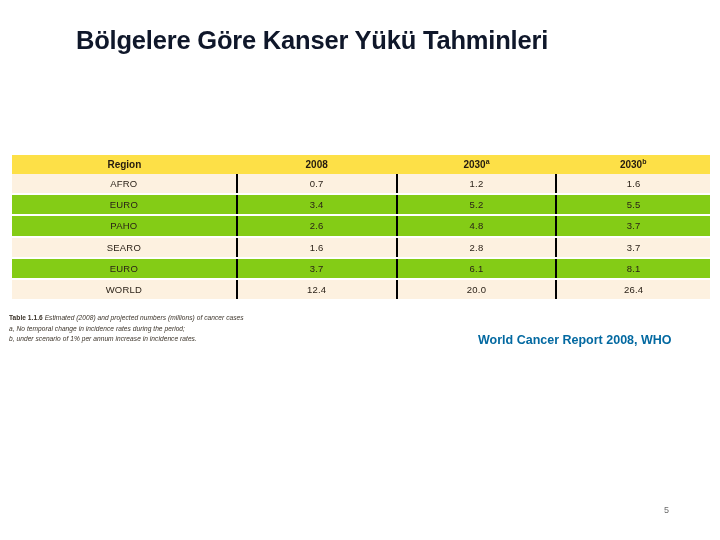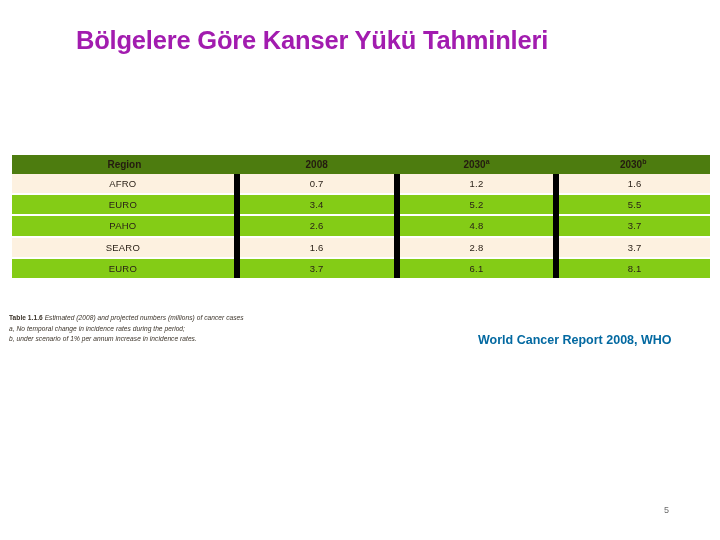--- a/index.html
+++ b/index.html
@@ -17,21 +17,21 @@
 
   
   .slide-title {
     position: absolute;
     left: 0;
     top: 26px;
     width: 624px;
     text-align: center;
     font-size: 25.5px;
     font-weight: bold;
-    color: #a21caf;
+    color: #0f172a;
     letter-spacing: -0.2px;
     white-space: nowrap;
   }
 
   
   .table-wrap {
     position: absolute;
     left: 12px;
     top: 155px;
     width: 698px;
@@ -42,21 +42,21 @@
     table-layout: fixed;
     font-size: 9.5px;
     color: #2b2218;
   }
   table.cancer-table col.c-region { width: 32.2%; }
   table.cancer-table col.c-2008   { width: 22.9%; }
   table.cancer-table col.c-2030a  { width: 22.9%; }
   table.cancer-table col.c-2030b  { width: 22.0%; }
 
   table.cancer-table thead th {
-    background: #4d7c0f;
+    background: #fde047;
     color: #241b10;
     font-size: 10px;
     font-weight: bold;
     text-align: center;
     height: 19px;
     padding: 0;
     border: none;
   }
   table.cancer-table thead th.region-head {
     text-align: center;
@@ -65,21 +65,21 @@
   table.cancer-table thead th sup {
     font-size: 7px;
     vertical-align: super;
     line-height: 0;
   }
 
   table.cancer-table tbody td {
     height: 19.2px;
     text-align: center;
     padding: 0;
-    border-right: 6px solid #000000;
+    border-right: 2px solid #000000;
     border-bottom: 2px solid #ffffff;
     font-size: 9.5px;
     letter-spacing: 0.2px;
   }
   table.cancer-table tbody td:last-child {
     border-right: none;
   }
   table.cancer-table tbody tr:last-child td {
     border-bottom: none;
   }
@@ -168,20 +168,26 @@
         <td>1.6</td>
         <td>2.8</td>
         <td>3.7</td>
       </tr>
       <tr class="even">
         <td>EURO</td>
         <td>3.7</td>
         <td>6.1</td>
         <td>8.1</td>
       </tr>
+      <tr class="odd">
+        <td>WORLD</td>
+        <td>12.4</td>
+        <td>20.0</td>
+        <td>26.4</td>
+      </tr>
     </tbody>
   </table>
 </div>
 
 <div class="footnote">
   <div>
     <span class="fn-label">Table 1.1.6</span>
     <span>Estimated (2008) and projected numbers (millions) of cancer cases</span>
   </div>
   <div>a, No temporal change in incidence rates during the period;</div>

